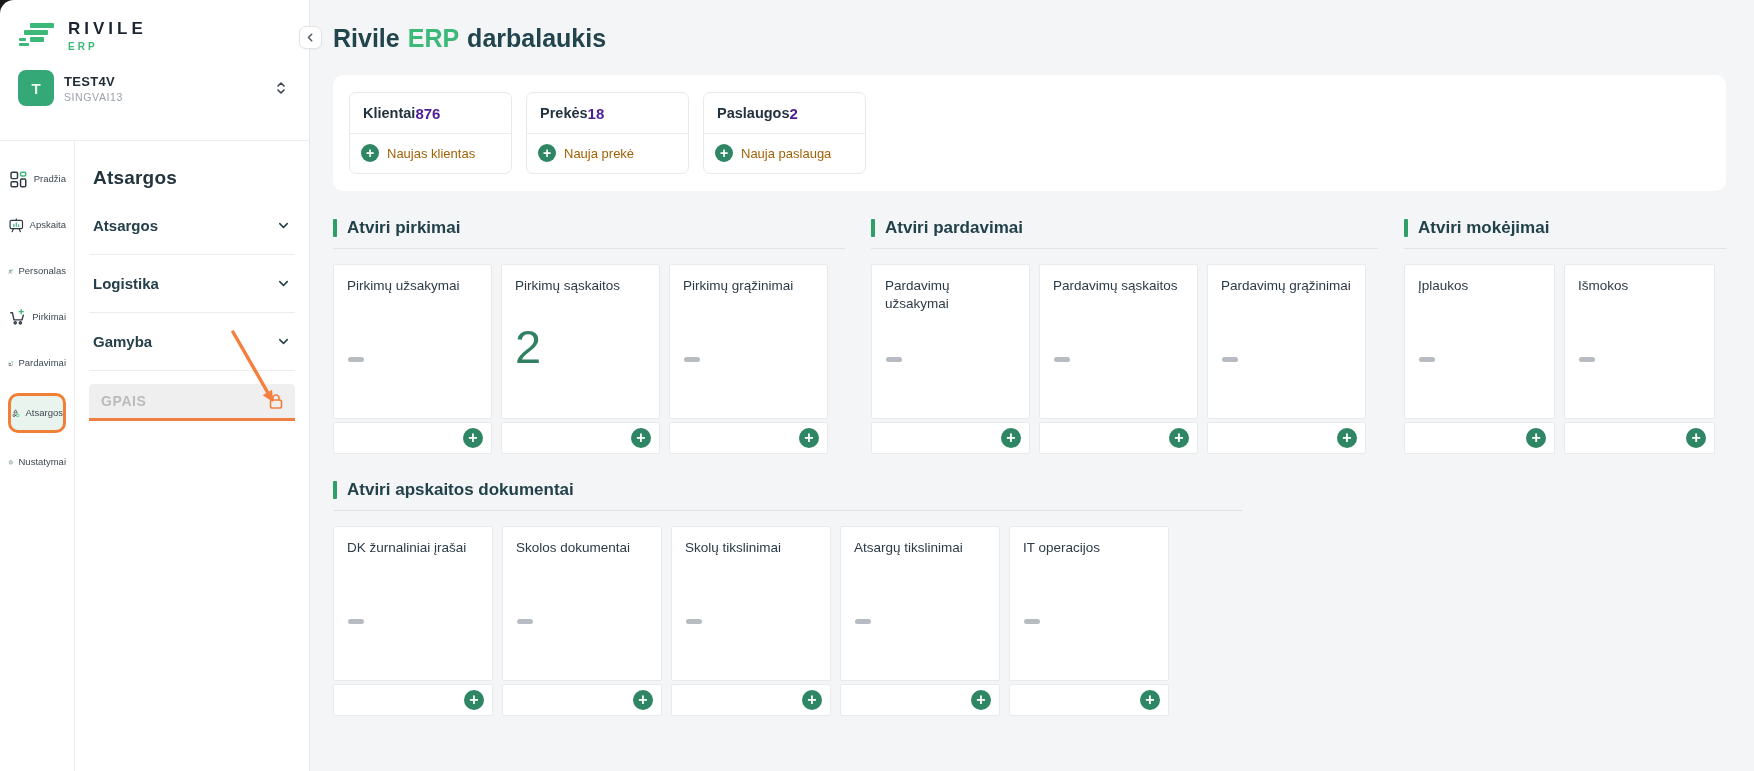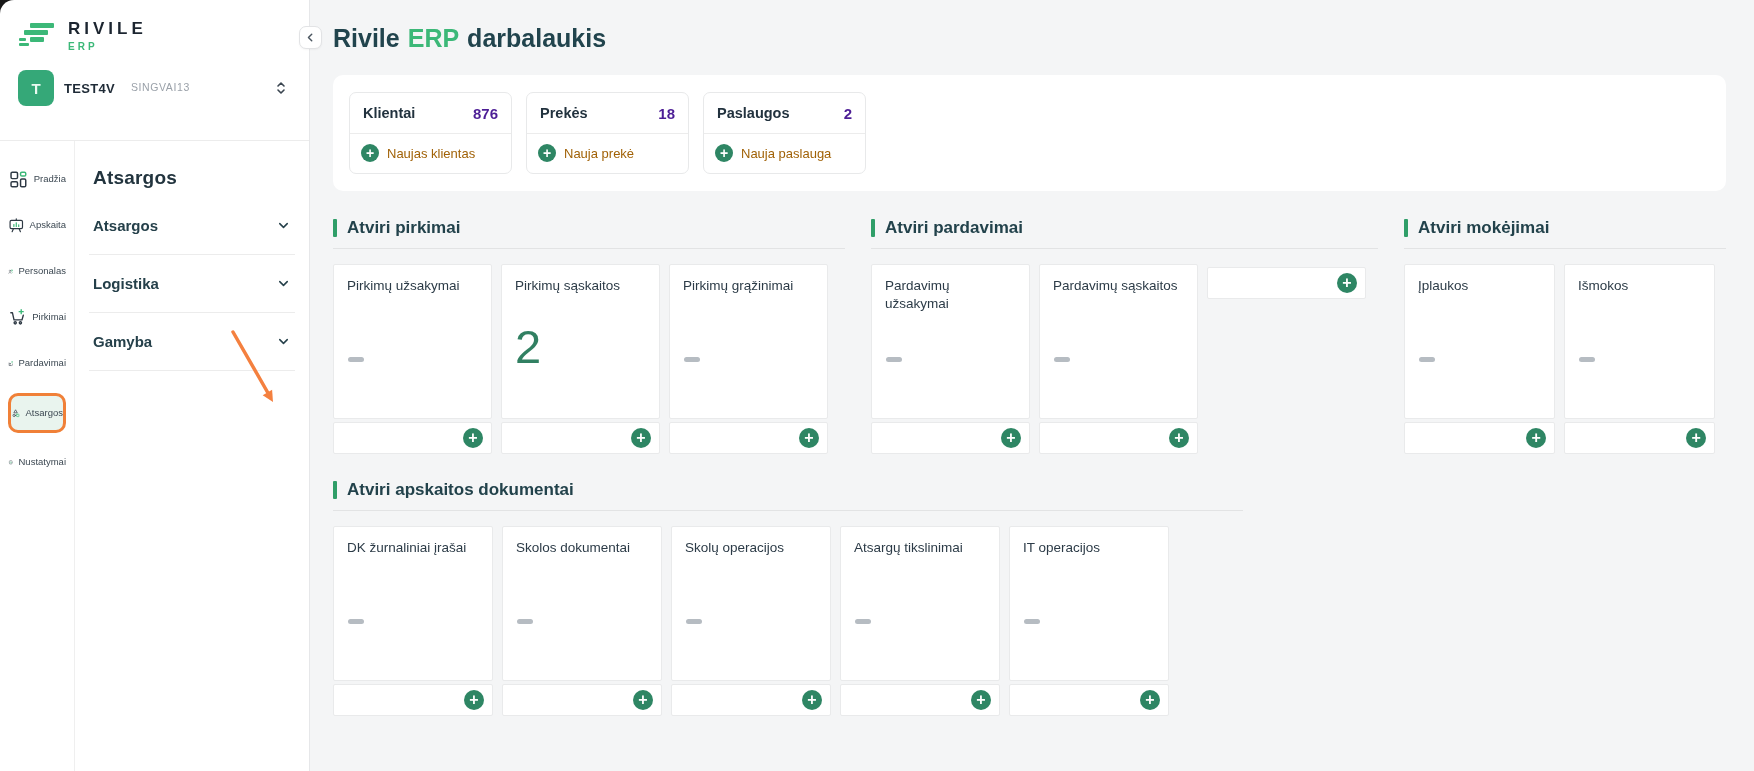--- a/index.html
+++ b/index.html
@@ -18,21 +18,21 @@
     border-radius:14px 0 0 0; z-index:1;
   }
   .sidebar-top { height:141px; border-bottom:1px solid #ececec; padding:20px 16px 0 18px; }
   .logo { display:flex; align-items:center; gap:10px; }
   .logo-bars { flex:0 0 auto; }
   .brand { font-size:17px; font-weight:800; letter-spacing:4px; color:#1c2530; line-height:1.1; }
   .brand-sub { font-size:10px; font-weight:800; letter-spacing:3px; color:#3cb878; margin-top:2px; }
   .user-row { margin-top:18px; display:flex; align-items:center; gap:10px; }
   .avatar { width:36px; height:36px; border-radius:8px; background:#35a878; color:#eafaf1;
     display:flex; align-items:center; justify-content:center; font-size:15px; font-weight:600; }
-  .user-meta { display:flex; gap:16px; }
+  .user-meta { display:flex; flex-direction:column; gap:2px; }
   .user-name { font-size:13px; font-weight:800; color:#1f2b37; letter-spacing:.3px; }
   .user-sub { font-size:10.5px; color:#9aa1a9; letter-spacing:.6px; }
   .selector-icon { margin-left:auto; margin-right:4px; color:#3a4550; }
 
   .sidebar-body { position:absolute; top:141px; bottom:0; left:0; right:0; display:flex; }
   .rail { width:75px; border-right:1px solid #efefef; display:flex; flex-direction:column;
     align-items:center; padding-top:22px; gap:13px; }
   .rail-item { width:58px; display:flex; flex-direction:row; align-items:center; gap:5px;
     cursor:pointer; padding:4px 0; }
   .rail-item .ricon { color:#2e3944; }
@@ -57,21 +57,21 @@
 
   
   .main { position:absolute; left:311px; top:0; right:0; bottom:0; padding:20px 28px 0 22px; }
   .page-title { display:flex; gap:8px; font-size:25px; font-weight:800; color:#21444d; margin:4px 0 22px; }
   .page-title .accent { color:#3cb878; }
 
   .stats-panel { background:#fff; border-radius:10px; height:116px; padding:17px 16px;
     display:flex; gap:14px; margin-bottom:27px; }
   .stat-card { width:163px; border:1px solid #e8e9ea; border-radius:7px; background:#fff;
     display:flex; flex-direction:column; }
-  .stat-top { display:flex; justify-content:space-between; align-items:center; padding:0 13px;
+  .stat-top { display:flex; align-items:center; padding:0 13px;
     height:41px; border-bottom:1px solid #ececec; cursor:pointer; }
   .stat-label { font-size:14.5px; font-weight:800; color:#22323e; }
   .stat-count { font-size:15px; font-weight:800; color:#4c1d95; }
   .stat-bottom { display:flex; align-items:center; gap:8px; padding:0 11px; height:38px; cursor:pointer; }
   .plus-sm { width:18px; height:18px; border-radius:50%; background:#2e8664; color:#fff;
     display:flex; align-items:center; justify-content:center; font-size:14px; font-weight:600; line-height:1; flex:0 0 auto; }
   .stat-action { font-size:13px; color:#a16207; }
 
   .sections-row { display:flex; gap:26px; margin-bottom:26px;margin-top:23px; }
   .section-w1 { width:520px; } .section-w2 { width:515px; } .section-w3 { width:327px; }
@@ -212,20 +212,27 @@
         <svg class="chev" width="15" height="15" viewBox="0 0 20 20" fill="none" stroke="currentColor" stroke-width="2" stroke-linecap="round" stroke-linejoin="round">
             <path d="M5 7.5l5 5 5-5"></path>
           </svg>
       </div>
       <div class="submenu-item">
         <span>Gamyba</span>
         <svg class="chev" width="15" height="15" viewBox="0 0 20 20" fill="none" stroke="currentColor" stroke-width="2" stroke-linecap="round" stroke-linejoin="round">
             <path d="M5 7.5l5 5 5-5"></path>
           </svg>
       </div>
+      <div class="locked-item">
+        <span>GPAIS</span>
+        <svg width="18" height="18" viewBox="0 0 18 18" fill="none" stroke="#f08040" stroke-width="1.6" stroke-linecap="round" stroke-linejoin="round">
+          <rect x="3.5" y="8" width="11" height="8" rx="1.8"></rect>
+          <path d="M6 8V6a3 3 0 0 1 6 0v2"></path>
+        </svg>
+      </div>
       <svg class="annotation-arrow" width="60" height="90" viewBox="0 0 60 90">
         <line x1="10" y1="8" x2="45" y2="69" stroke="#f4803f" stroke-width="3.5" stroke-linecap="round"></line>
         <polygon points="50,78 39.7,71.3 49.1,65.7" fill="#f4803f"></polygon>
       </svg>
     </div>
   </div>
 </aside>
 
 <button class="collapse-btn">
   <svg width="13" height="13" viewBox="0 0 16 16" fill="none" stroke="currentColor" stroke-width="1.8" stroke-linecap="round" stroke-linejoin="round">
@@ -347,20 +354,24 @@
             <div class="card-title">Pardavimų sąskaitos</div>
             <div class="dash"></div>
           </div>
           <div class="card-footer">
             <span class="plus-lg">
                 <span>+</span>
               </span>
           </div>
         </div>
         <div class="dash-card">
+          <div class="card-body">
+            <div class="card-title">Pardavimų grąžinimai</div>
+            <div class="dash"></div>
+          </div>
           <div class="card-footer">
             <span class="plus-lg">
                 <span>+</span>
               </span>
           </div>
         </div>
       </div>
     </section>
 
     <section class="section-w3">
@@ -420,21 +431,21 @@
           <div class="dash"></div>
         </div>
         <div class="card-footer">
           <span class="plus-lg">
               <span>+</span>
             </span>
         </div>
       </div>
       <div class="dash-card wide">
         <div class="card-body">
-          <div class="card-title">Skolų operacijos</div>
+          <div class="card-title">Skolų tikslinimai</div>
           <div class="dash"></div>
         </div>
         <div class="card-footer">
           <span class="plus-lg">
               <span>+</span>
             </span>
         </div>
       </div>
       <div class="dash-card wide">
         <div class="card-body">

